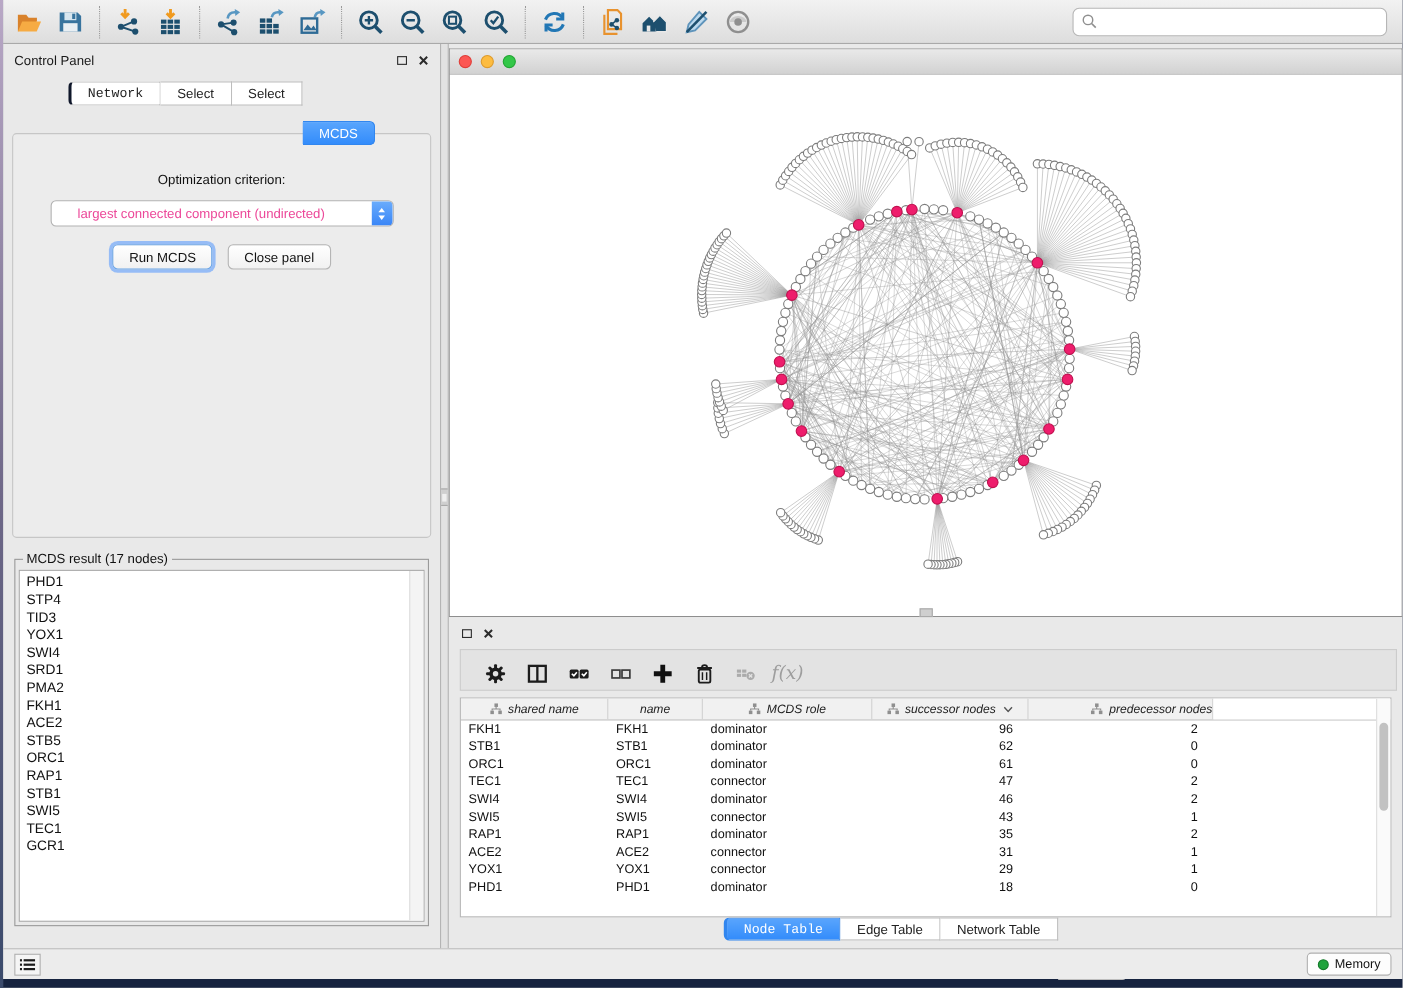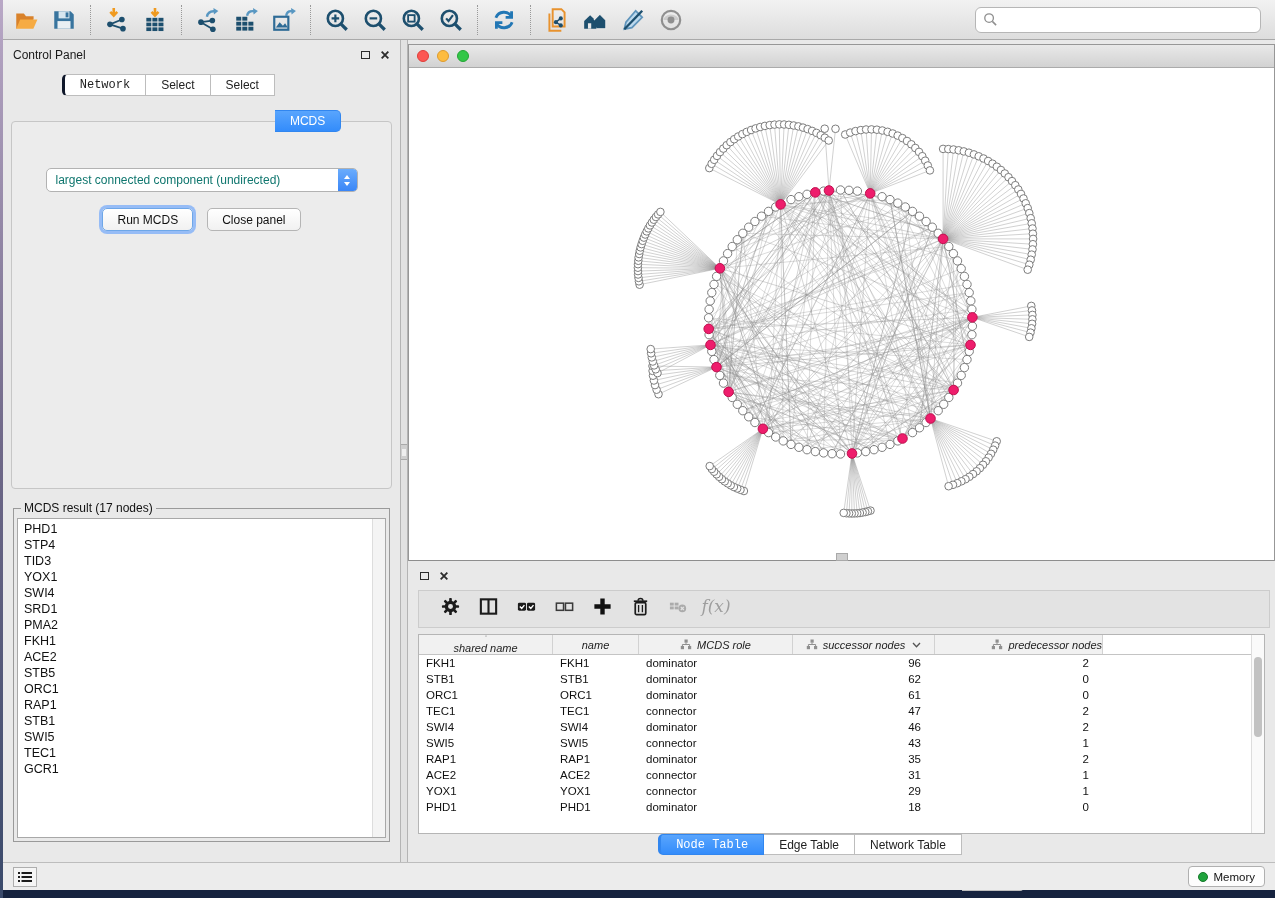--- a/index.html
+++ b/index.html
@@ -34,21 +34,21 @@
          border:1px solid #bdbdbd; border-left:none; color:#222; }
   .tab:first-child { border-left:3px solid #0f172a; border-radius:5px 0 0 5px;font-family:Liberation Mono, monospace; }
   .tab:last-child { border-radius:0 5px 5px 0;margin-top:36px; }
   .tab.active { background:linear-gradient(#59a5fd,#338cfb); color:#fff; border-color:#3186ef; }
   .tab-body { margin:-11px 8px 0 8px; height:368px; border:1px solid #c6c6c6; border-radius:4px;
               background:#ececec; padding-top:34px; position:relative; z-index:1; }
   .opt-label { text-align:center; font-size:12px; color:#111; }
   .select-row { display:flex; justify-content:center; margin-top:12px; }
   .select { width:312px; height:24px; background:#fff; border:1px solid #b2b2b2; border-radius:5px;
             display:flex; align-items:center; overflow:hidden; }
-  .select .value { flex:1; font-size:12px; padding-left:9px; color:#0f766e; white-space:nowrap; }
+  .select .value { flex:1; font-size:12px; padding-left:24px; color:#ec4899; white-space:nowrap; }
   .select .stepper { width:19px; height:100%; background:linear-gradient(#6aacfc,#3a86f7);
                      display:flex; flex-direction:column; align-items:center; justify-content:center; }
   .arr-up { width:0; height:0; border-left:3.5px solid transparent; border-right:3.5px solid transparent;
             border-bottom:4px solid #fff; margin-bottom:3px; }
   .arr-dn { width:0; height:0; border-left:3.5px solid transparent; border-right:3.5px solid transparent;
             border-top:4px solid #fff; }
   .btn-row { display:flex; justify-content:center; gap:14px; margin-top:16px; }
   .btn { height:23px; padding:0 14px; background:linear-gradient(#ffffff,#f1f1f1); border:1px solid #b5b5b5;
          border-radius:5px; font-size:12px; color:#111; display:flex; align-items:center; }
   .btn.focused { box-shadow:0 0 0 3px rgba(80,150,255,.55); border-color:#6ea7e8; }
@@ -78,32 +78,32 @@
   .net-title { position:absolute; left:0; right:0; text-align:center; font-size:12px; color:#2b2b2b; }
   .net-canvas { height:492px; position:relative; background:#fff; }
   .net-canvas svg { width:100%; height:100%; display:block; }
   .h-grip { position:absolute; left:50%; bottom:-1px; transform:translateX(-50%); width:12px; height:8px;
             background:#cfcfcf; border:1px solid #a9a9a9; }
 
   
   .table-panel { flex:1; display:flex; flex-direction:column; background:#e9e9e9; min-height:0; padding-top:3px; }
   .tp-titlebar { height:24px; display:flex; align-items:center; padding:0 12px; font-size:12px; color:#1a1a1a; }
   .tp-toolbar { margin:2px 5px 6px 10px; height:38px; background:#e3e3e3; border:1px solid #cccccc;
-                display:flex; align-items:flex-start; padding-left:12px; gap:0; }
+                display:flex; align-items:flex-end; padding-left:12px; gap:0; }
   .ti { width:38px; height:30px; display:flex; align-items:center; justify-content:center; }
   .ti svg { width:21px; height:21px; }
   .fx { font-family:"DejaVu Serif",serif; font-style:italic; font-size:17px; color:#9e9e9e; }
   .tp-table { margin:0 10px; flex:1; background:#fff; border:1px solid #b5b5b5; position:relative; overflow:hidden;
               display:flex; flex-direction:column; }
   .thead { height:20px; flex:0 0 20px; display:flex; background:#f1f1f1; border-bottom:1px solid #c4c4c4; font-size:11px; color:#222; }
   .hcell { display:flex; align-items:center; justify-content:center; gap:5px; border-right:1px solid #d2d2d2; }
   .hcell svg.hier { width:12px; height:12px; }
   .hcell svg.chev { width:9px; height:6px; margin-left:2px; }
   .hfill { flex:1; background:#fff; border-right:none; }
-  .c0 { width:134px;flex-direction:column; } .c1 { width:86px; } .c2 { width:154px; } .c3 { width:142px; } .c4 { width:168px;justify-content:flex-end; }
+  .c0 { width:134px; } .c1 { width:86px; } .c2 { width:154px; } .c3 { width:142px; } .c4 { width:168px;justify-content:flex-end; }
   .tbody { flex:1; overflow:hidden; }
   .trow { height:16px; display:flex; font-size:11.5px; color:#111; align-items:center; }
   .cell { display:block; white-space:nowrap; overflow:hidden; }
   .cell.c0, .cell.c1, .cell.c2 { padding-left:7px; text-align:left; }
   .cell.c3, .cell.c4 { padding-right:14px; text-align:right; }
   .tsb { position:absolute; right:0; top:0; bottom:0; width:13px; background:#fafafa; border-left:1px solid #ddd; }
   .tsb .thumb { position:absolute; left:2px; right:2px; top:22px; height:80px; background:#c2c2c2; border-radius:6px; }
   .tp-tabs { height:28px; flex:0 0 28px; display:flex; justify-content:center; }
   .tp-tabs .tab { height:21px; }
 
@@ -287,20 +287,21 @@
             </svg>
         </span>
       </div>
       <div class="tabs">
         <span class="tab">Network</span>
         <span class="tab">Select</span>
         <span class="tab">Select</span>
         <span class="tab active">MCDS</span>
       </div>
       <div class="tab-body">
+        <div class="opt-label">Optimization criterion:</div>
         <div class="select-row">
           <div class="select">
             <span class="value">largest connected component (undirected)</span>
             <span class="stepper">
                 <span class="arr-up"></span>
                 <span class="arr-dn"></span>
               </span>
           </div>
         </div>
         <div class="btn-row">

